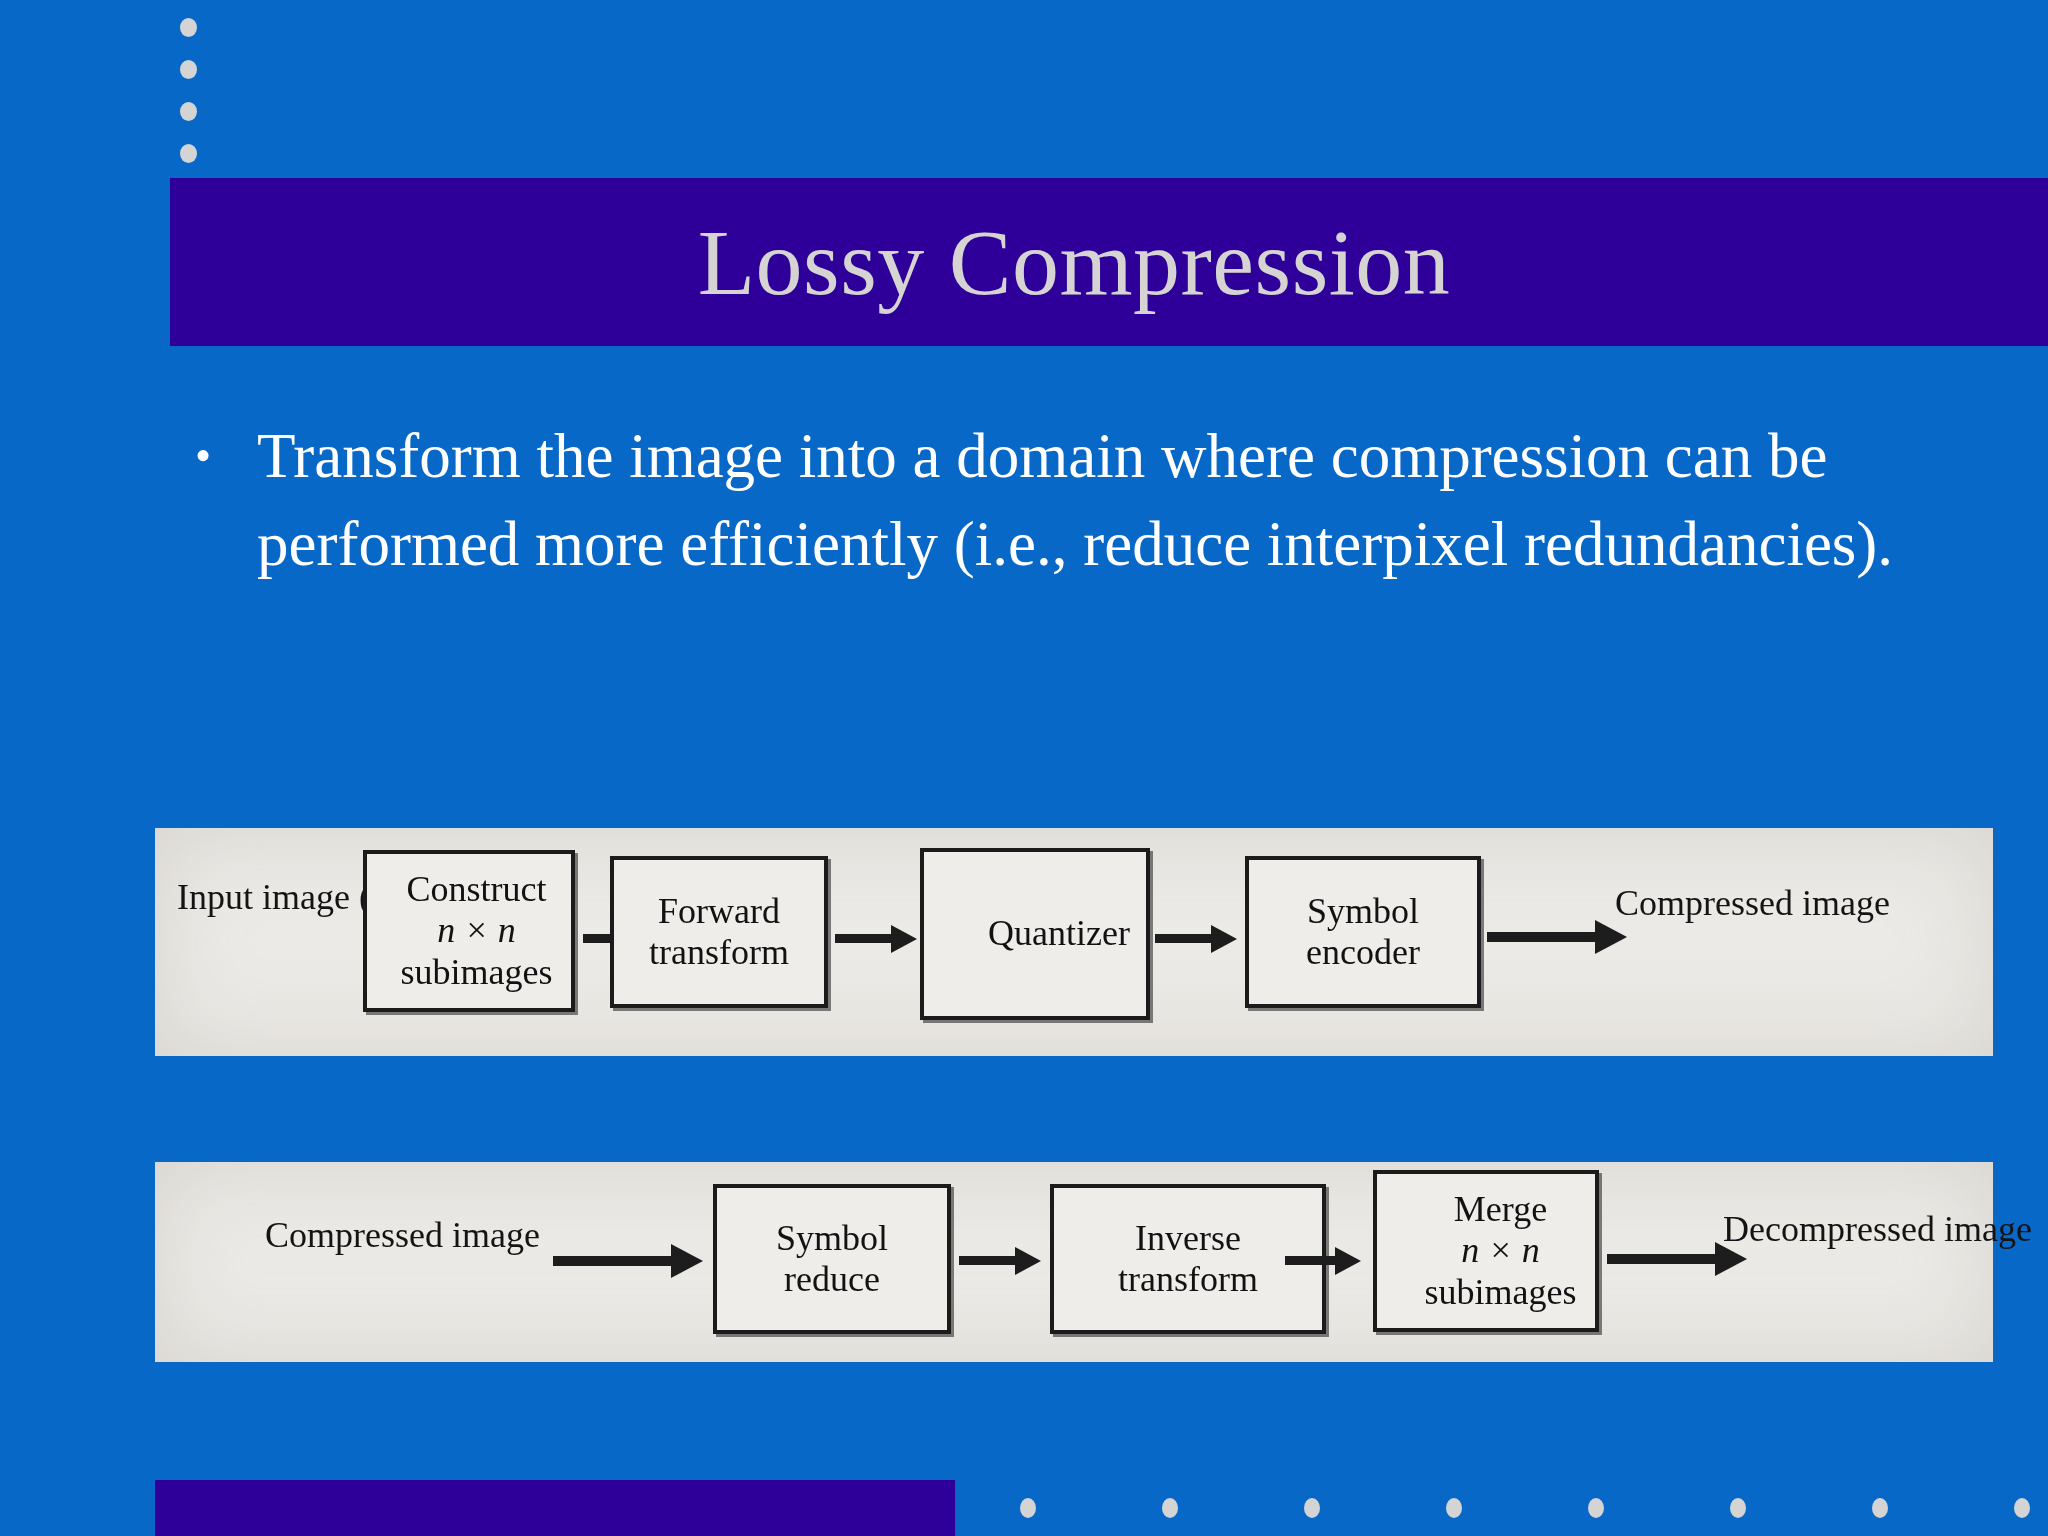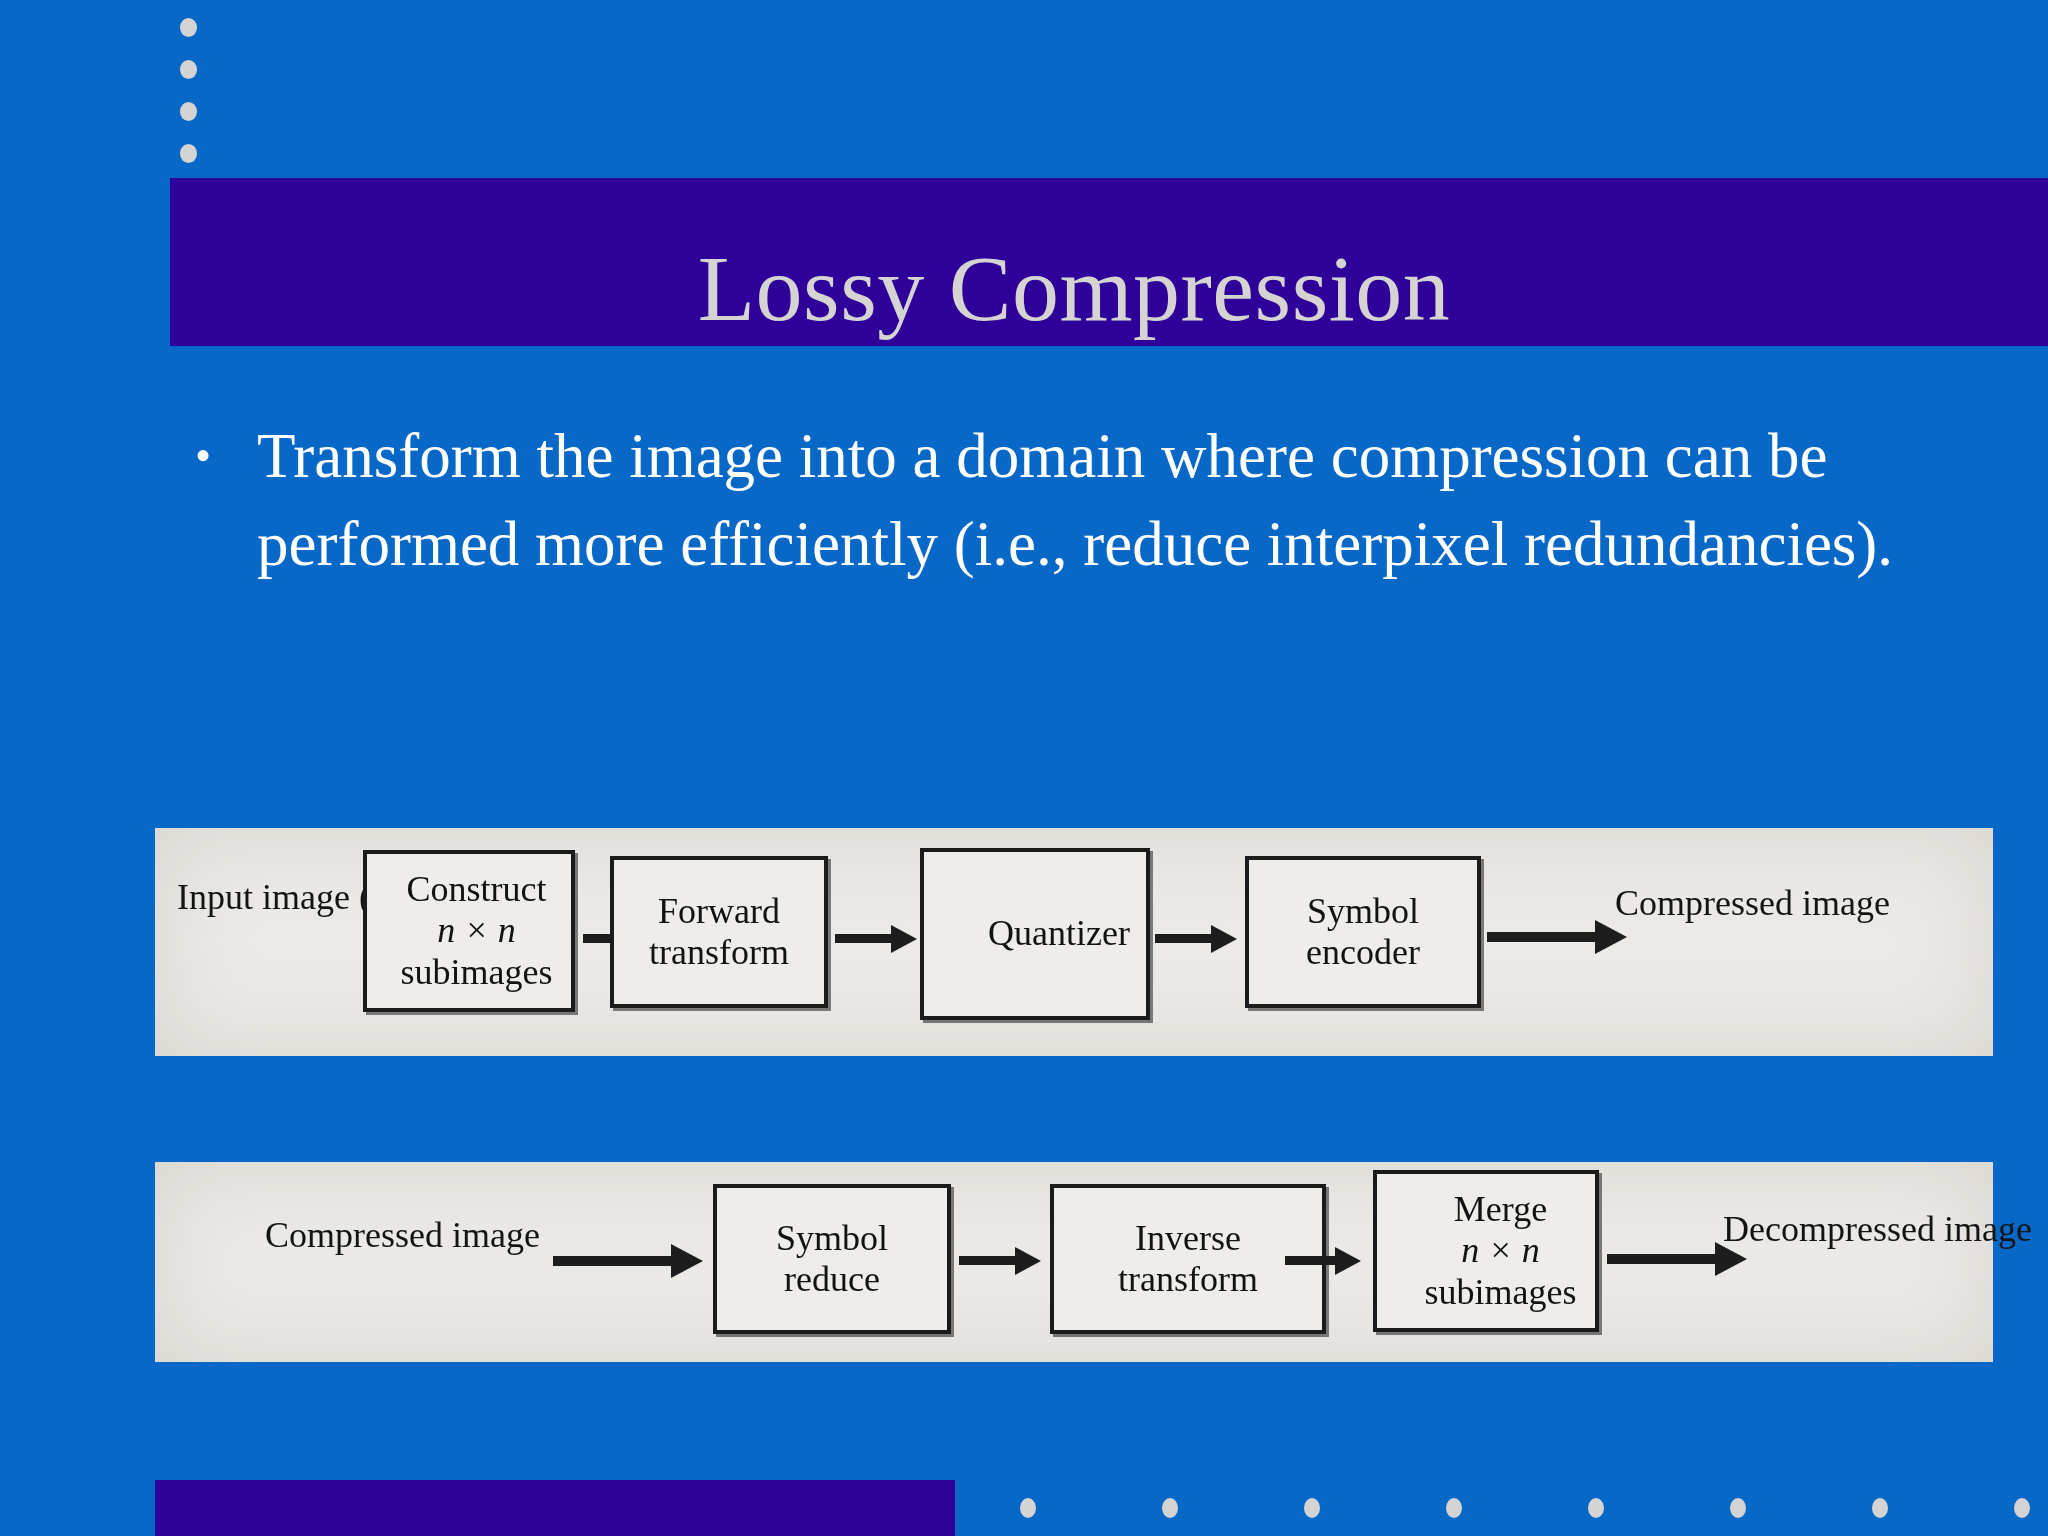--- a/index.html
+++ b/index.html
@@ -47,21 +47,20 @@
     width: 1808px;
     height: 168px;
     display: flex;
     align-items: center;
     justify-content: center;
     color: #d6d4d2;
     font-size: 94px;
     line-height: 1;
     letter-spacing: 0.5px;
     white-space: nowrap;
-    margin-top: 26px;
   }
 
   
   #bullet-row {
     position: absolute;
     left: 185px;
     top: 412px;
     width: 1800px;
     display: flex;
     align-items: flex-start;

